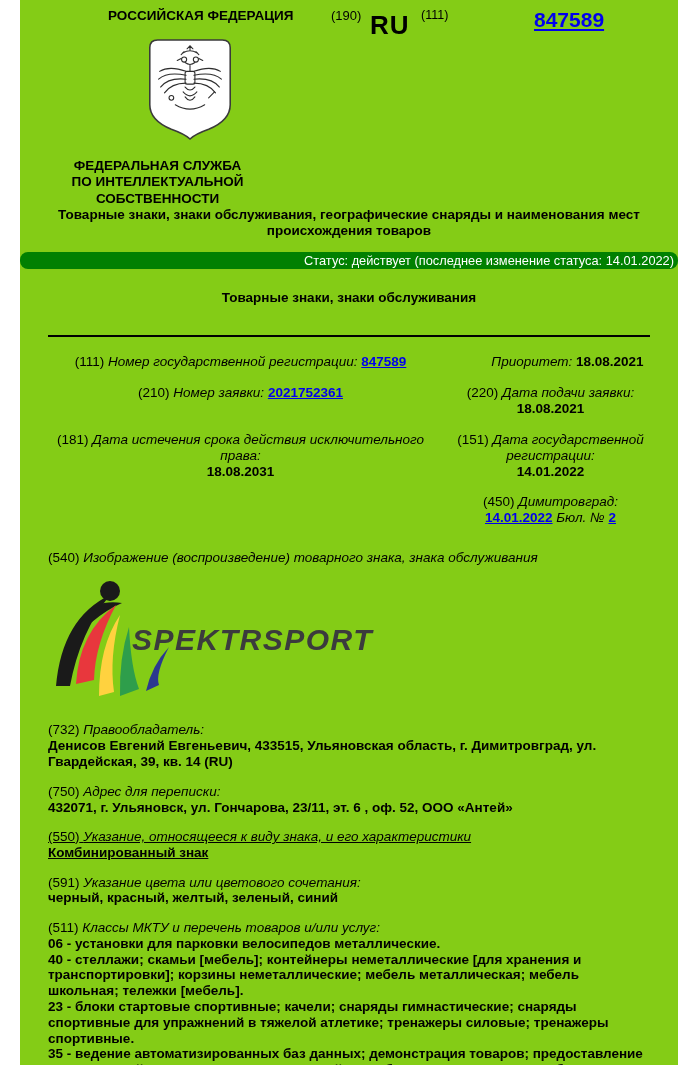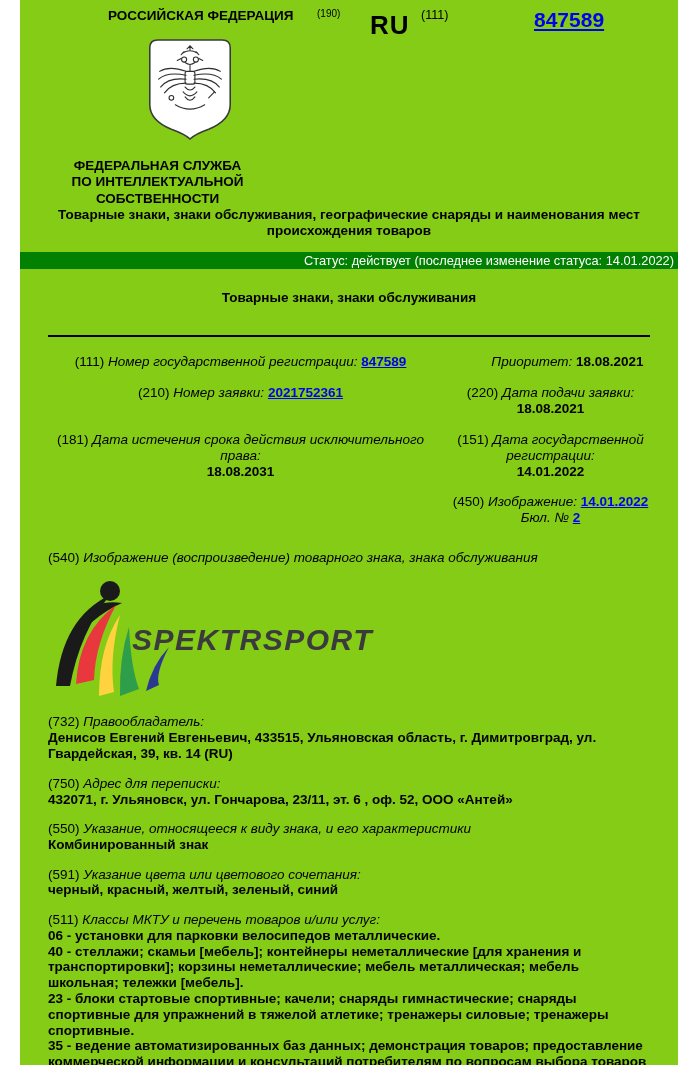--- a/index.html
+++ b/index.html
@@ -5,33 +5,33 @@
   html,body{margin:0;padding:0;background:#fff;}
   .page{
     position:relative;width:658px;height:1065px;margin:0 auto;background:#84cc16;
     font-family:"Liberation Sans",sans-serif;font-size:13.5px;color:#000;
     overflow:hidden;box-sizing:border-box;
   }
   .content{padding:0 28px;box-sizing:border-box;}
   
   .hdr{position:relative;height:205px;}
   .hdr-country{position:absolute;left:88px;top:8px;font-weight:bold;}
-  .hdr-code190{position:absolute;left:297px;top:8px;font-size:10px;}
+  .hdr-code190{position:absolute;left:311px;top:8px;font-size:13px;}
   .hdr-ru{position:absolute;left:350px;top:10px;font-weight:bold;font-size:26px;letter-spacing:1px;}
   .hdr-code111{position:absolute;left:401px;top:8px;font-size:12.5px;}
   .hdr-regnum{position:absolute;left:514px;top:8px;font-size:21px;font-weight:bold;}
   .emblem{position:absolute;left:125px;top:38px;}
   .agency{position:absolute;left:30px;top:158px;width:215px;text-align:center;font-weight:bold;line-height:1.22;}
   
   a.lnk,.lnk{color:#0000EE;font-weight:bold;text-decoration:underline;cursor:pointer;}
   .it{font-style:italic;}
   .bd{font-weight:bold;}
   .doc-type{margin:2px 30px 0;text-align:center;font-weight:bold;line-height:1.22;}
   .status-bar{margin-top:12px;height:17px;line-height:17px;background:#018001;color:#fff;
-    text-align:right;padding-right:4px;font-size:12.8px;}
+    text-align:right;padding-right:4px;font-size:12.8px;border-radius:8px;}
   .section-title{margin-top:21px;text-align:center;font-weight:bold;}
   .rule-thin{border:none;border-top:2px solid #000;margin:30px 0 0;}
   
   .fields{display:grid;grid-template-columns:385px 1fr;column-gap:18px;row-gap:15px;margin-top:17px;line-height:1.18;text-align:center;}
   .priority{padding-left:34px;}
   .field-block{white-space:normal;}
   
   .blk{margin-top:12px;line-height:1.17;}
   .blk .lbl{display:block;}
   .mark-wrap{margin:8px 0 0 6px;}
@@ -114,21 +114,21 @@
       </div>
       <div class="field-block">
         <span>(151)</span>
         <span class="it">Дата государственной регистрации:</span>
         <div class="bd">14.01.2022</div>
       </div>
 
       <div class="field-block"></div>
       <div class="field-block">
         <span>(450)</span>
-        <span class="it">Изображение:</span>
+        <span class="it">Димитровград:</span>
         <a class="lnk">14.01.2022</a>
         <span class="it">Бюл. №</span>
         <a class="lnk">2</a>
       </div>
     </div>
 
     <div class="blk" style="margin-top:24px;">
       <span>(540)</span>
       <span class="it">Изображение (воспроизведение) товарного знака, знака обслуживания</span>
     </div>
@@ -141,33 +141,33 @@
           <path d="M2 112 Q8 44 56 21 Q26 58 16 112 Z" fill="#1A1A1A"></path>
           <path d="M22 110 Q25 58 62 31 Q41 70 40 106 Z" fill="#E8373D"></path>
           <path d="M45 122 Q45 72 66 41 Q55 84 60 118 Z" fill="#FFD23F"></path>
           <path d="M66 122 Q65 84 75 53 Q77 94 85 115 Z" fill="#2E9E4B"></path>
           <path d="M92 117 Q98 91 115 73 Q101 100 105 111 Z" fill="#2B3990"></path>
         </g>
         <text x="78" y="76" font-family="Liberation Sans, sans-serif" font-size="30" font-weight="bold" font-style="italic" letter-spacing="1.5" fill="#3B3B3D">SPEKTRSPORT</text>
       </svg>
     </div>
 
-    <div class="blk" style="margin-top:12px;">
+    <div class="blk" style="margin-top:20px;">
       <span class="lbl"><span>(732)</span>
         <span class="it">Правообладатель:</span></span>
       <span class="bd">Денисов Евгений Евгеньевич, 433515, Ульяновская область, г. Димитровград, ул. Гвардейская, 39, кв. 14 (RU)</span>
     </div>
 
     <div class="blk" style="margin-top:15px;">
       <span class="lbl"><span>(750)</span>
         <span class="it">Адрес для переписки:</span></span>
       <span class="bd">432071, г. Ульяновск, ул. Гончарова, 23/11, эт. 6 , оф. 52, ООО «Антей»</span>
     </div>
 
-    <div class="blk" style="margin-top:13px;">
+    <div class="blk" style="margin-top:13px;text-decoration:underline;">
       <span class="lbl"><span>(550)</span>
         <span class="it">Указание, относящееся к виду знака, и его характеристики</span></span>
       <span class="bd">Комбинированный знак</span>
     </div>
 
     <div class="blk" style="margin-top:14px;">
       <span class="lbl"><span>(591)</span>
         <span class="it">Указание цвета или цветового сочетания:</span></span>
       <span class="bd">черный, красный, желтый, зеленый, синий</span>
     </div>

